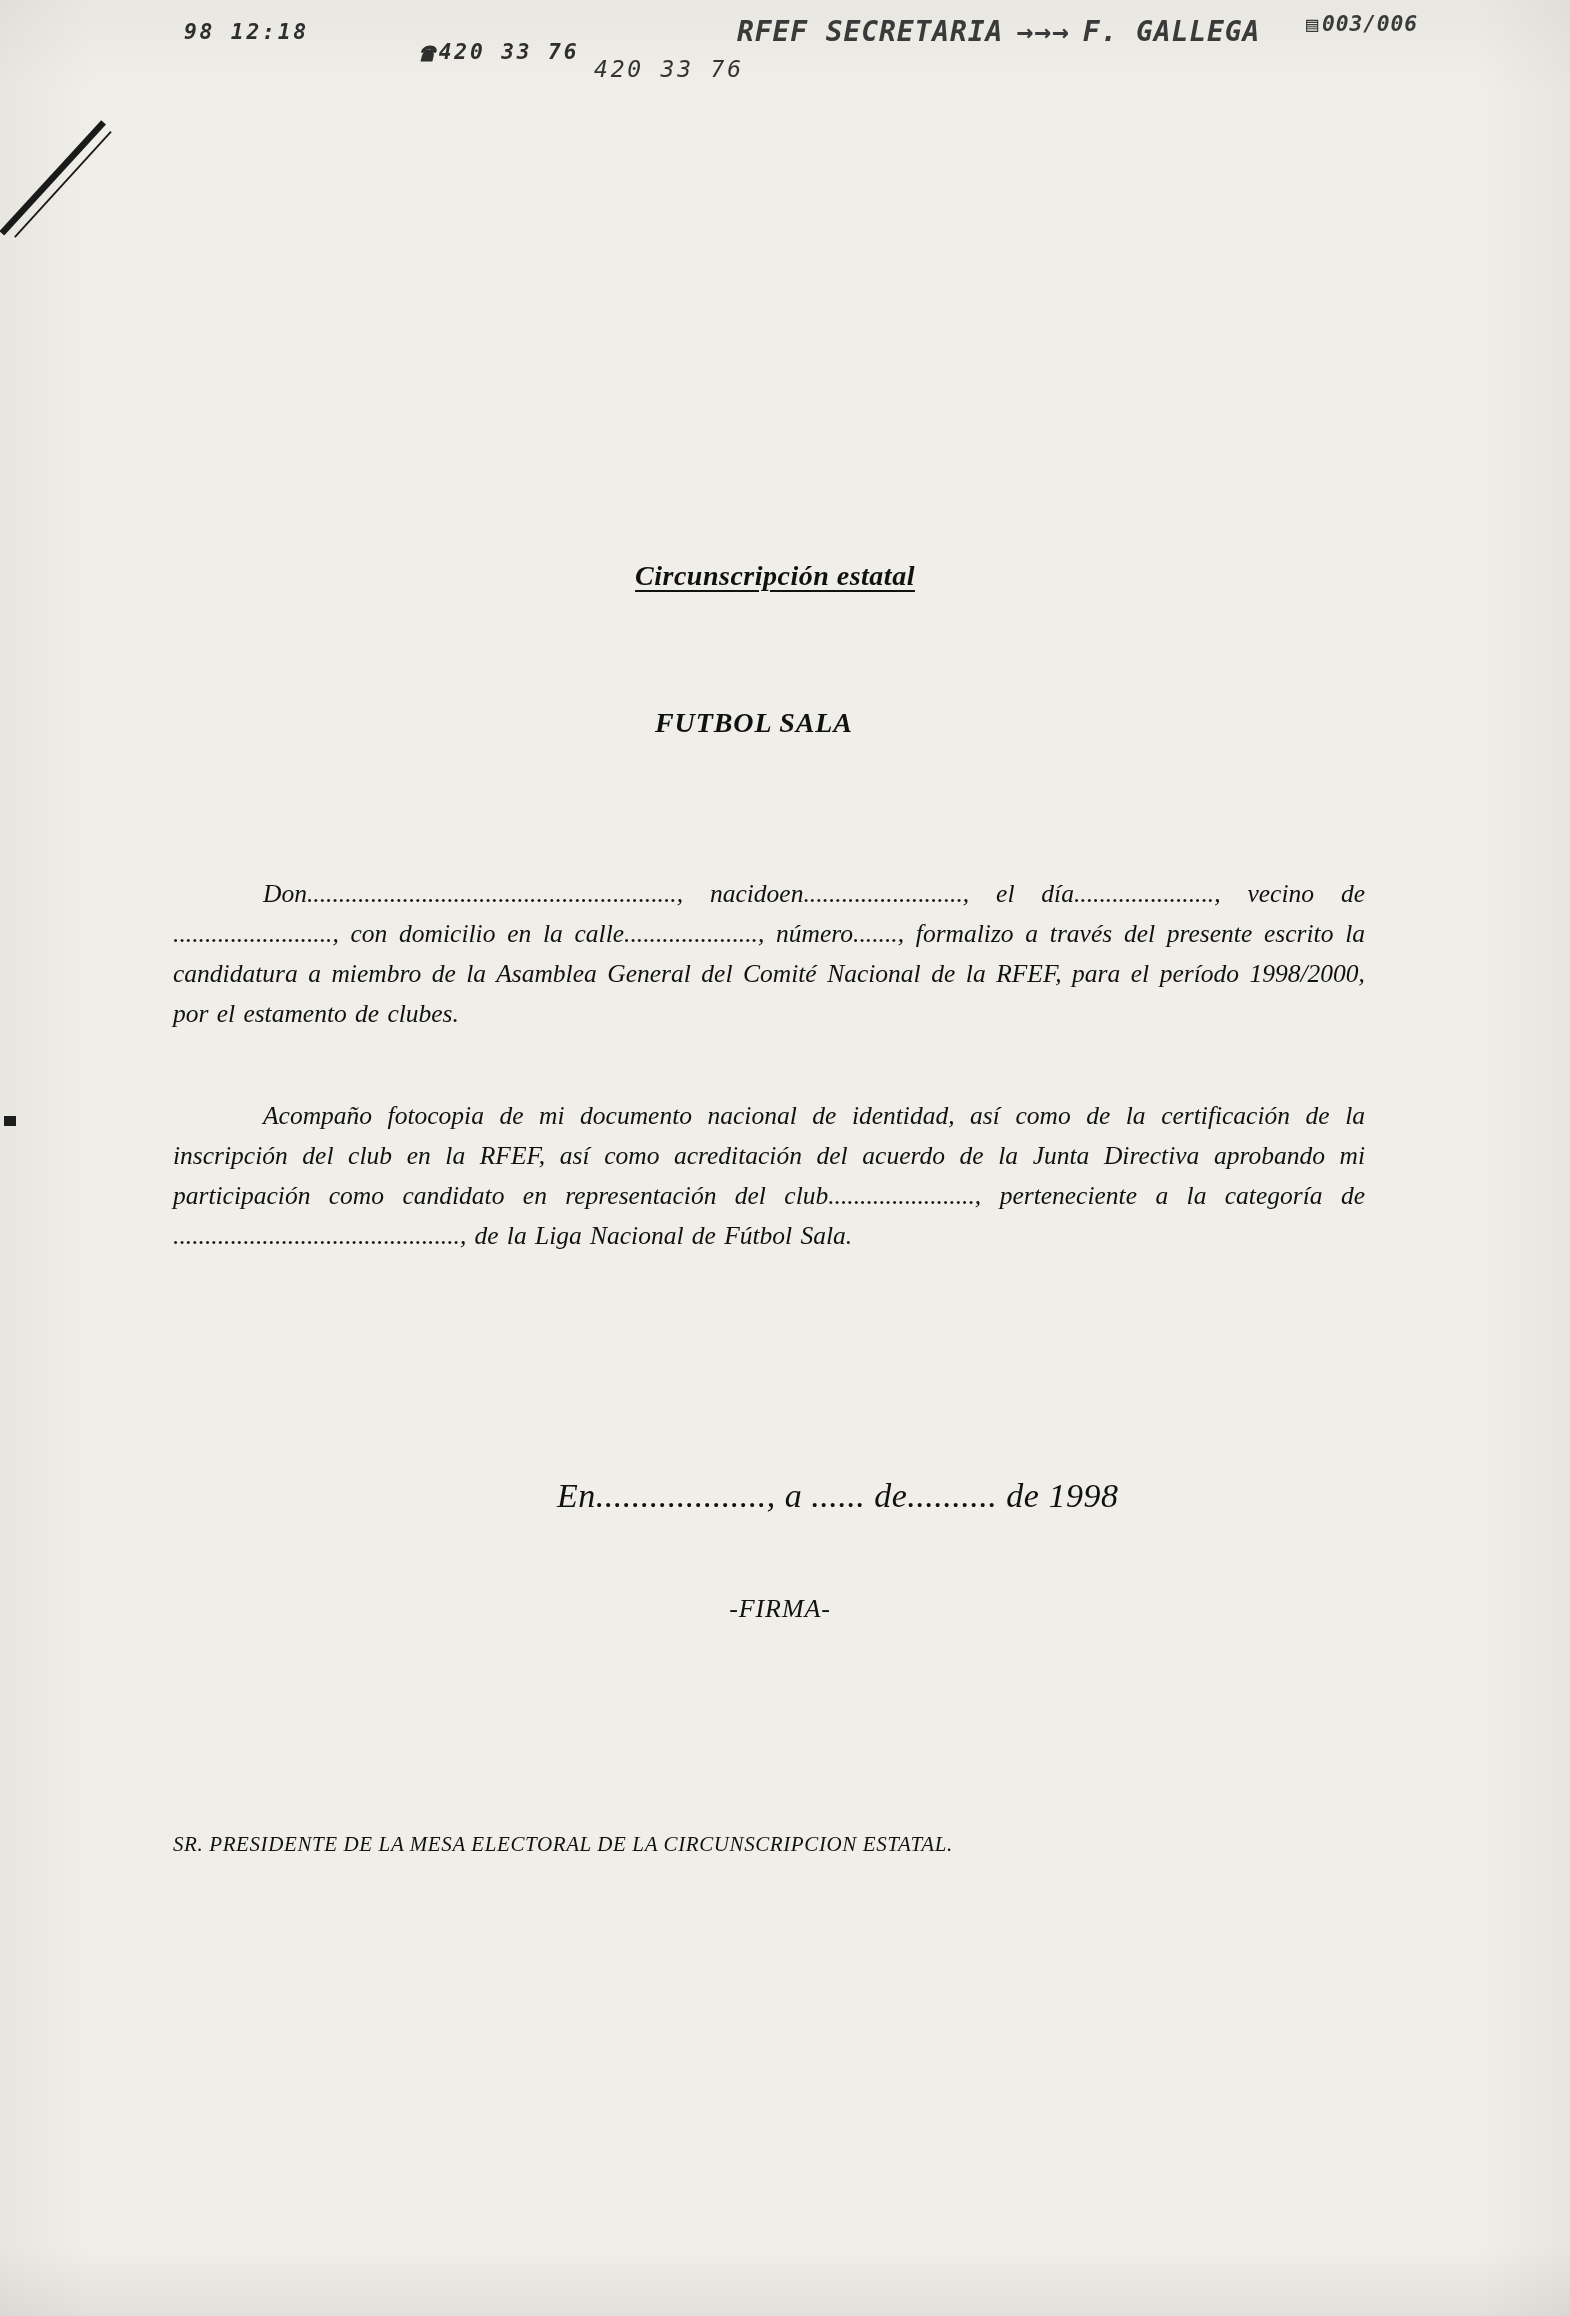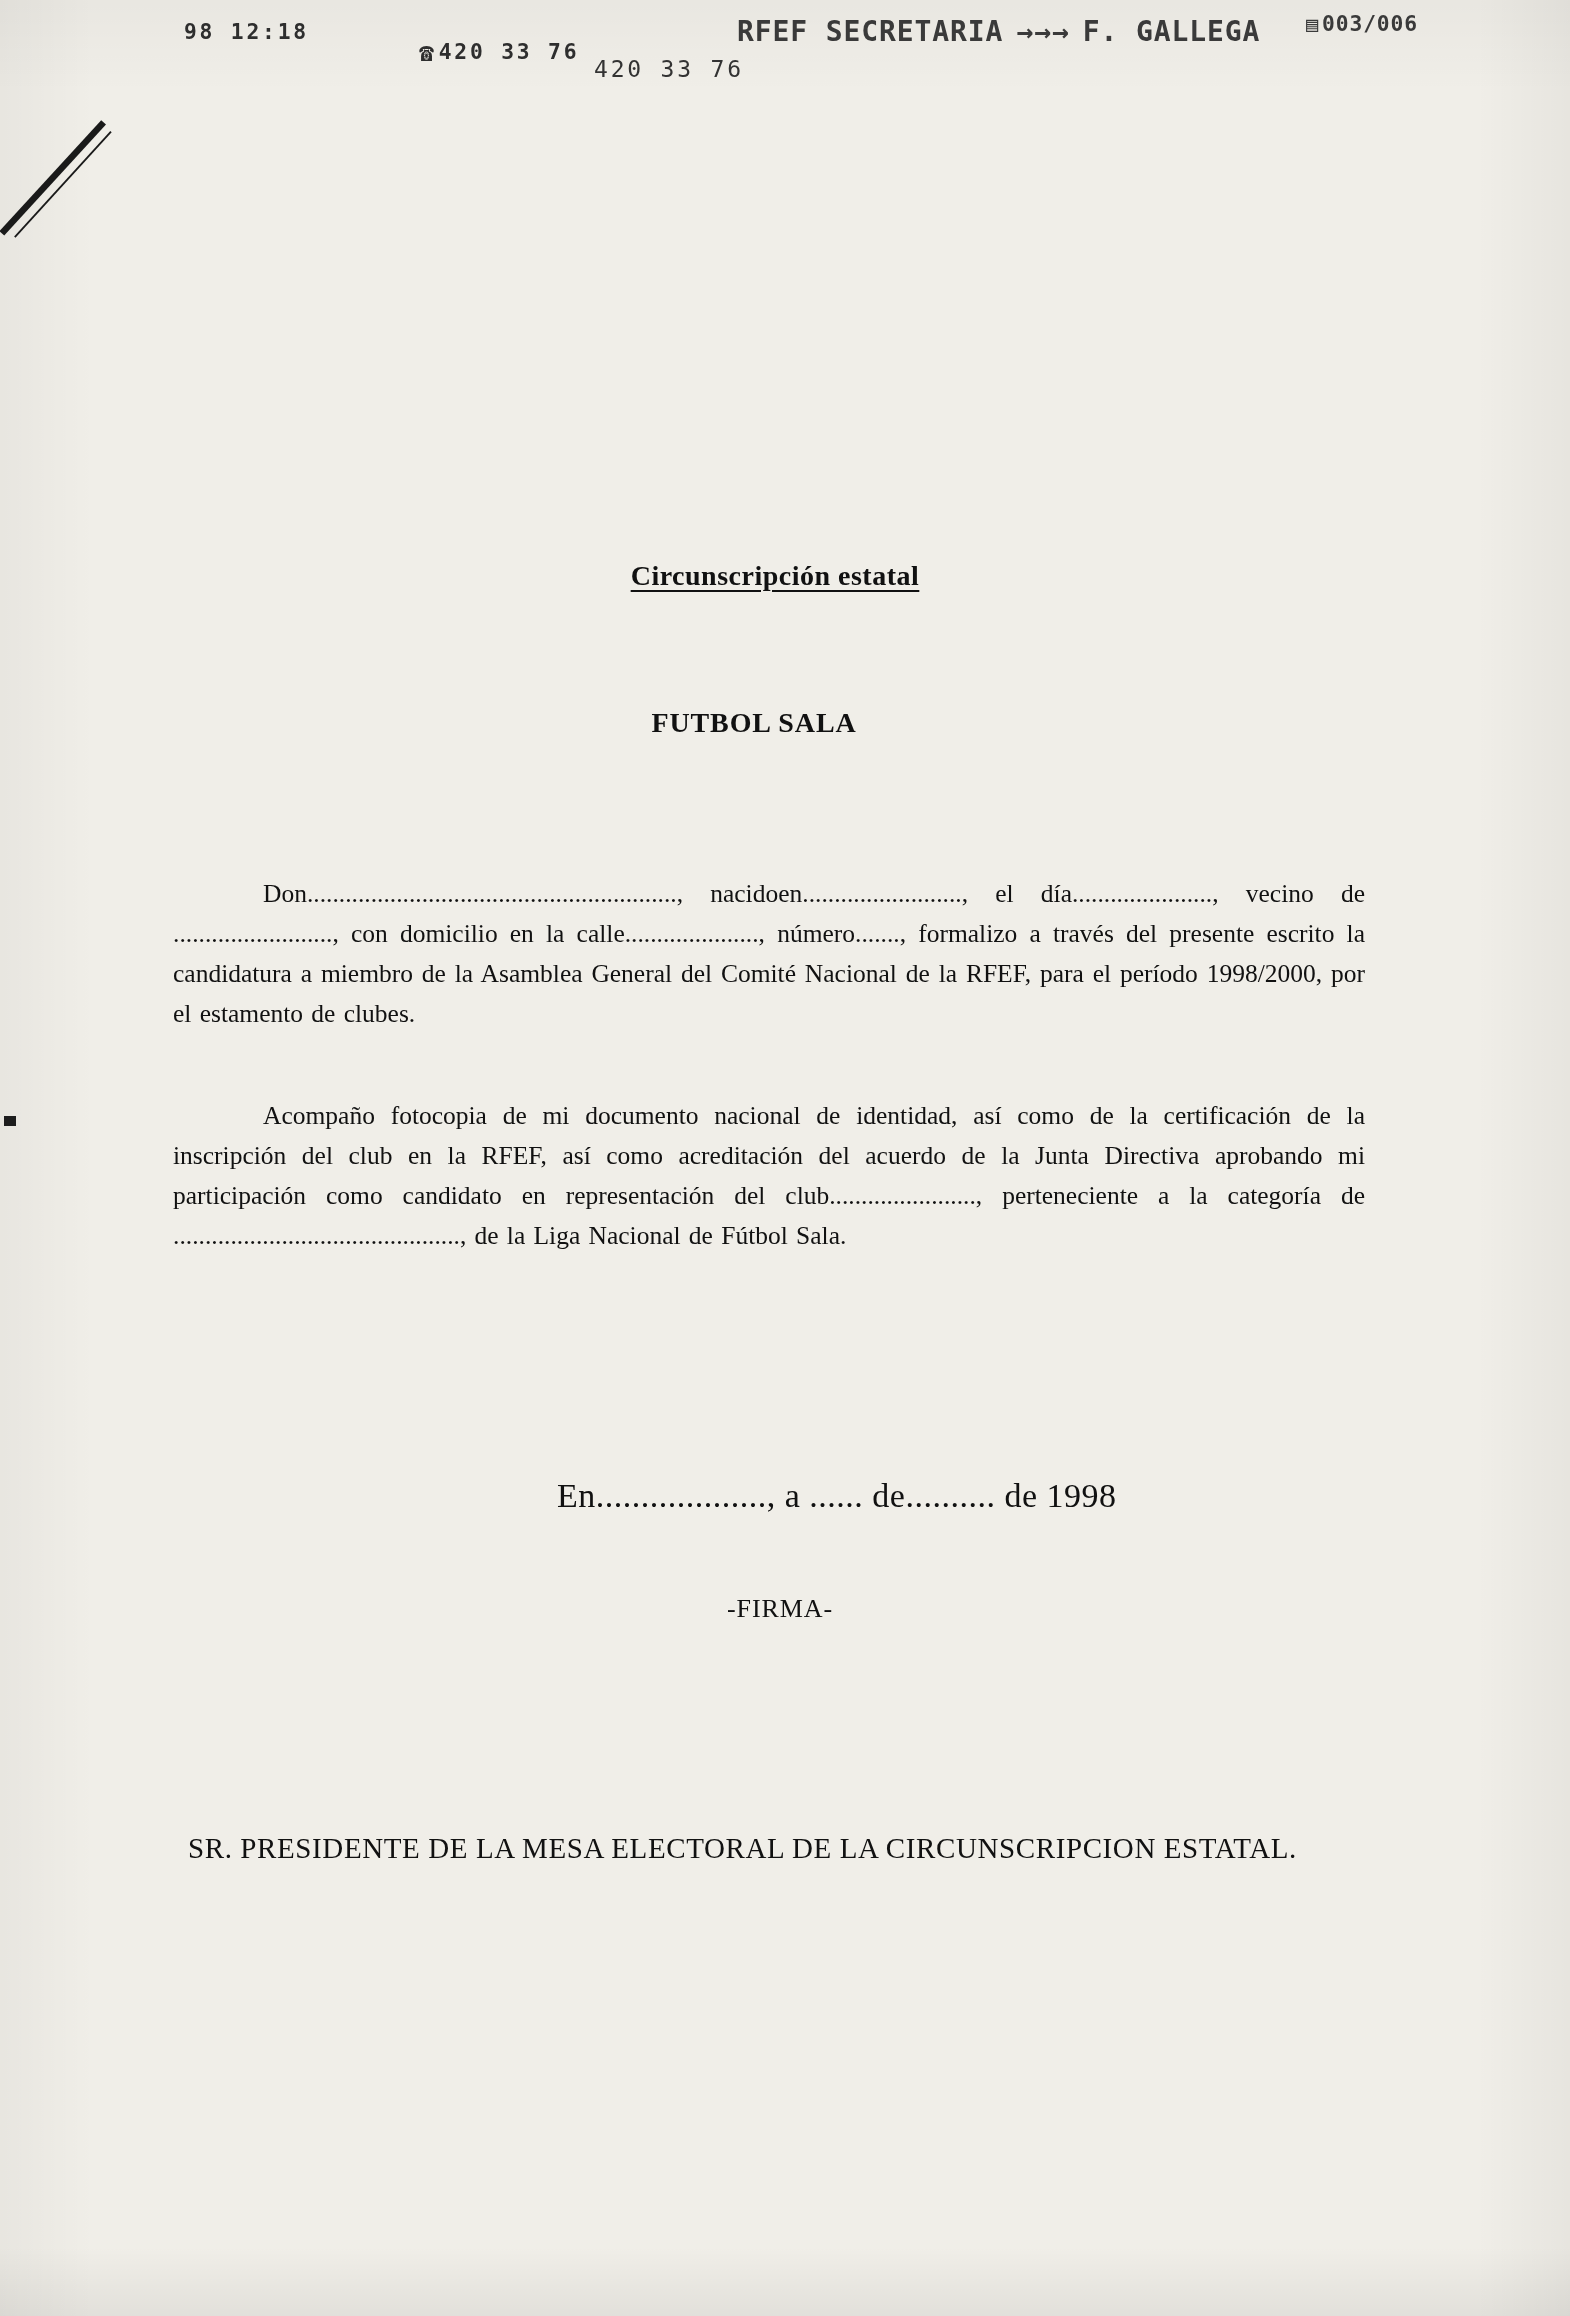--- a/index.html
+++ b/index.html
@@ -11,20 +11,21 @@
     position: relative;
     width: 1570px;
     height: 2316px;
     margin: 0 auto;
     background:
       linear-gradient(90deg, rgba(0,0,0,0.035) 0%, rgba(0,0,0,0) 6%, rgba(0,0,0,0) 94%, rgba(0,0,0,0.04) 100%),
       linear-gradient(180deg, rgba(0,0,0,0.03) 0%, rgba(0,0,0,0) 4%, rgba(0,0,0,0) 97%, rgba(0,0,0,0.06) 100%),
       #f0eee8;
     overflow: hidden;
     color: #161616;
+    font-style: italic;
   }
 
   
   .fax-header {
     position: absolute;
     top: 0; left: 0; right: 0;
     height: 93px;
     font-family: "DejaVu Sans Mono", monospace;
     color: #2e2e2e;
   }
@@ -95,22 +96,22 @@
   .date-line {
     position: absolute; top: 1477px; left: 557px;
     font-size: 34px; letter-spacing: 0.5px;
   }
   .firma {
     position: absolute; top: 1594px; left: 184px; width: 1192px;
     text-align: center;
     font-size: 26px; letter-spacing: 0.9px;
   }
   .addressee {
-    position: absolute; top: 1832px; left: 188px; width: 1224px;
-    font-size: 29px; letter-spacing: 0.6px;
+    position: absolute; top: 1832px; left: 173px; width: 1224px;
+    font-size: 21px; letter-spacing: 0.6px;
     white-space: nowrap;
   }
 </style>
 </head>
 <body>
 
 <div class="page">
 
   <div class="fax-header">
     <div class="fx-time">98  12:18</div>

